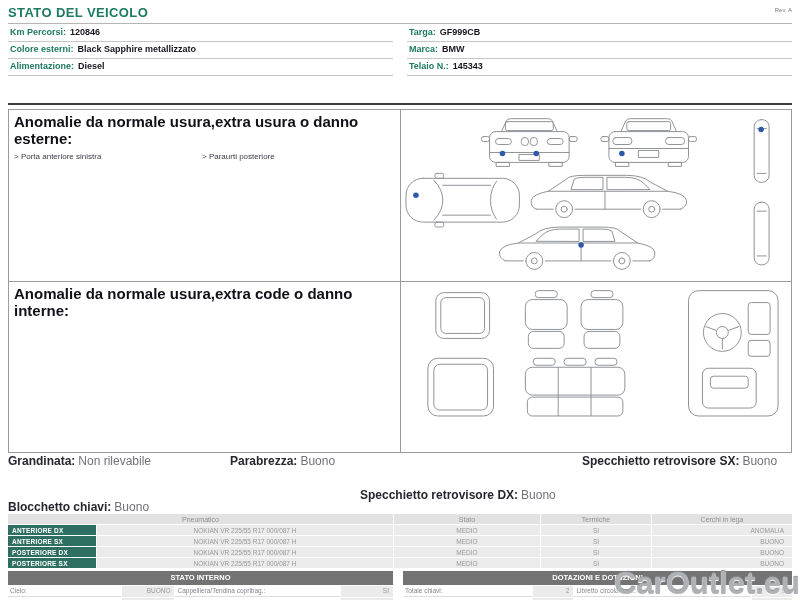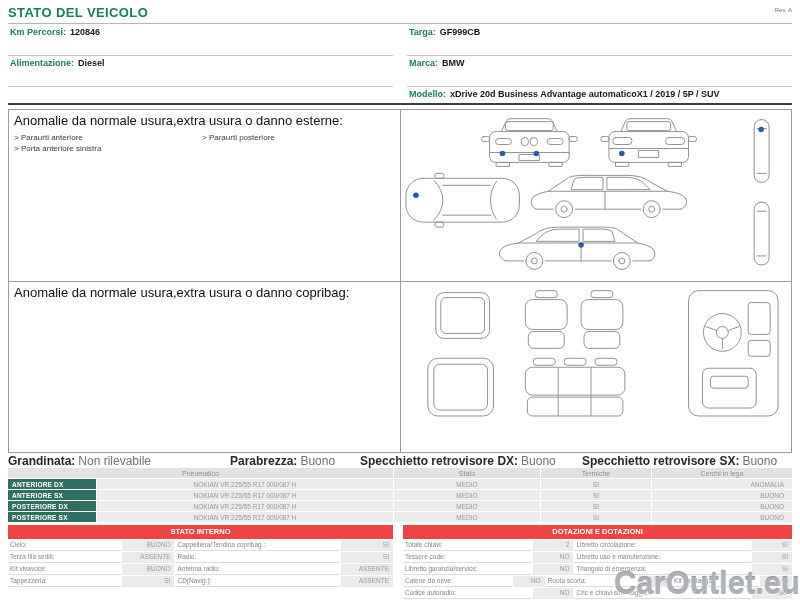--- a/index.html
+++ b/index.html
@@ -12,62 +12,62 @@
 
   
   .header { display:flex; justify-content:space-between; align-items:flex-start;
             border-bottom:1px solid #b5b5b5; padding:2px 0 3px; }
   .title { font-size:13px; font-weight:bold; color:#1d7a63; letter-spacing:.4px; }
   .rev { font-size:6px; color:#7a7a7a; margin-top:2px; }
 
   
   .info { display:flex; gap:14px; height:76px; overflow:hidden; margin-top:1px; }
   .info-col { flex:1; }
-  .info-row { border-bottom:1px solid #c6c6c6; padding:2px 2px 18px; font-size:9px; line-height:10px; }
+  .info-row { border-bottom:1px solid #c6c6c6; padding:2px 2px 4px; font-size:9px; line-height:10px; }
   .info-lbl { color:#1d7a63; font-weight:bold; margin-right:4px; }
   .info-val { color:#16161f; font-weight:bold; }
 
   .thick-rule { height:2px; background:#3d3d3d; margin:2px 0 4px; }
 
   
   .main-box { border:1px solid #9b9b9b; height:344px; display:flex; flex-direction:column; }
   .section { display:flex; flex:1; min-height:0; }
   .section + .section { border-top:1px solid #9b9b9b; }
   .section-text { width:392px; border-right:1px solid #9b9b9b; padding:3px 5px; }
-  .section-title { font-size:13px; font-weight:normal; color:#101018; margin-bottom:4px; }
+  .section-title { font-size:15px; font-weight:bold; color:#101018; margin-bottom:4px; }
   .damage-cols { display:flex; }
   .dcol { font-size:8px; color:#3a3a46; line-height:11px; }
   .dcol.first { width:188px; }
   .section-diagrams { flex:1; padding:1px; }
   .section-diagrams svg { width:100%; height:100%; display:block; }
 
   
   .status { margin-top:3px; }
   .status-row { display:flex; font-size:12px; line-height:10px; margin-bottom:2px; }
-  .s-item.w1 { width:222px; } .s-item.w2 { width:130px; } .s-item.w3 { width:222px; }
+  .s-item.w1 { width:222px; } .s-item.w2 { width:130px; } .s-item.w3 { width:222px;margin-top:34px; }
   .s-lab { font-weight:bold; color:#26262e; }
   .s-val { color:#71717a; margin-left:3px; }
 
   
   .tires { display:grid; grid-template-columns:88px 296px 146px 110px 1fr;
            gap:1px; margin-top:2px; }
   .tires .hcell { background:#e2e2e2; color:#8d9094; text-align:center;
                   font-size:7px; padding:1.5px 0; }
   .tires .span2 { grid-column:1 / span 2; }
   .tires .pos { background:#2f6f61; color:#fff; font-weight:bold; font-size:6.5px;
                 padding:1.5px 4px; letter-spacing:.2px; }
   .tires .cell { background:#ebebeb; color:#9a9a9a; text-align:center;
                  font-size:6.5px; padding:1.5px 2px; }
   .tires .cell.right { text-align:right; padding-right:8px; }
 
   
   .bottom { display:flex; gap:10px; margin-top:3px; }
   .btable.left { flex:0 0 385px; }
   .btable.right { flex:1; }
-  .bhead { background:#ef4444; color:#fff; font-weight:bold; text-align:center;
+  .bhead { background:#737373; color:#fff; font-weight:bold; text-align:center;
            font-size:7.5px; padding:2px 0 2.5px; }
   .brow { display:grid; gap:1px; margin-top:1px; }
   .brow .lab { font-size:6.5px; color:#85858c; background:#fff;
                padding:1.5px 2px; border-bottom:1px solid #dddddd; }
   .brow .val { font-size:6.5px; color:#9a9a9a; background:#ebebeb;
                text-align:right; padding:1.5px 4px; }
   .gridL  { grid-template-columns:1fr 52px 1.45fr 52px; }
   .gridD  { grid-template-columns:1.1fr 40px 1.5fr 40px; }
   .gridD3 { grid-template-columns:1fr 32px .85fr 32px .8fr 32px; }
 
@@ -85,49 +85,48 @@
     <div class="title">STATO DEL VEICOLO</div>
     <div class="rev">Rev. A</div>
   </div>
 
   <div class="info">
     <div class="info-col">
       <div class="info-row">
         <span class="info-lbl">Km Percorsi:</span><span class="info-val">120846</span>
       </div>
       <div class="info-row">
+        <span class="info-lbl">Colore esterni:</span><span class="info-val">Black Sapphire metallizzato</span>
+      </div>
+      <div class="info-row">
         <span class="info-lbl">Alimentazione:</span><span class="info-val">Diesel</span>
       </div>
     </div>
     <div class="info-col">
       <div class="info-row">
         <span class="info-lbl">Targa:</span><span class="info-val">GF999CB</span>
       </div>
       <div class="info-row">
         <span class="info-lbl">Marca:</span><span class="info-val">BMW</span>
-      </div>
-      <div class="info-row">
-        <span class="info-lbl">Modello:</span><span class="info-val">xDrive 20d Business Advantage automaticoX1 / 2019 / 5P / SUV</span>
       </div>
       <div class="info-row">
         <span class="info-lbl">Telaio N.:</span><span class="info-val">145343</span>
       </div>
     </div>
   </div>
 
   <div class="thick-rule"></div>
 
   <div class="main-box">
 
     <div class="section">
       <div class="section-text">
         <div class="section-title">Anomalie da normale usura,extra usura o danno esterne:</div>
         <div class="damage-cols">
           <div class="dcol first">
-            <div class="d-item">&gt; Paraurti anteriore</div>
             <div class="d-item">&gt; Porta anteriore sinistra</div>
           </div>
           <div class="dcol">
             <div class="d-item">&gt; Paraurti posteriore</div>
           </div>
         </div>
       </div>
       <div class="section-diagrams">
         <svg viewBox="0 0 390 166" preserveAspectRatio="xMidYMid meet">
           <g fill="none" stroke="#8f9296" stroke-width="1" stroke-linejoin="round" stroke-linecap="round">
@@ -210,21 +209,21 @@
             <circle cx="14" cy="83" r="2.8"></circle>
             <circle cx="180" cy="133" r="2.8"></circle>
             <circle cx="361" cy="17" r="2.8"></circle>
           </g>
         </svg>
       </div>
     </div>
 
     <div class="section">
       <div class="section-text">
-        <div class="section-title">Anomalie da normale usura,extra usura o danno copribag:</div>
+        <div class="section-title">Anomalie da normale usura,extra code o danno interne:</div>
       </div>
       <div class="section-diagrams">
         <svg viewBox="0 0 390 166" preserveAspectRatio="xMidYMid meet">
           <g fill="none" stroke="#8f9296" stroke-width="1" stroke-linejoin="round">
             <g transform="translate(34,8)">
               <rect x="0" y="0" width="54" height="46" rx="8"></rect>
               <rect x="5" y="5" width="44" height="36" rx="5"></rect>
             </g>
             <g transform="translate(26,74)">
               <rect x="0" y="0" width="66" height="58" rx="10"></rect>
@@ -267,20 +266,23 @@
     </div>
   </div>
 
   <div class="status">
     <div class="status-row">
       <span class="s-item w1"><span class="s-lab">Grandinata:</span><span class="s-val">Non rilevabile</span></span>
       <span class="s-item w2"><span class="s-lab">Parabrezza:</span><span class="s-val">Buono</span></span>
       <span class="s-item w3"><span class="s-lab">Specchietto retrovisore DX:</span><span class="s-val">Buono</span></span>
       <span class="s-item"><span class="s-lab">Specchietto retrovisore SX:</span><span class="s-val">Buono</span></span>
     </div>
+    <div class="status-row">
+      <span class="s-item"><span class="s-lab">Blocchetto chiavi:</span><span class="s-val">Buono</span></span>
+    </div>
   </div>
 
   <div class="tires">
     <div class="hcell span2">Pneumatico</div>
     <div class="hcell">Stato</div>
     <div class="hcell">Termiche</div>
     <div class="hcell">Cerchi in lega</div>
 
     <div class="pos">ANTERIORE DX</div>
     <div class="cell">NOKIAN VR 225/55 R17 000/087 H</div>

